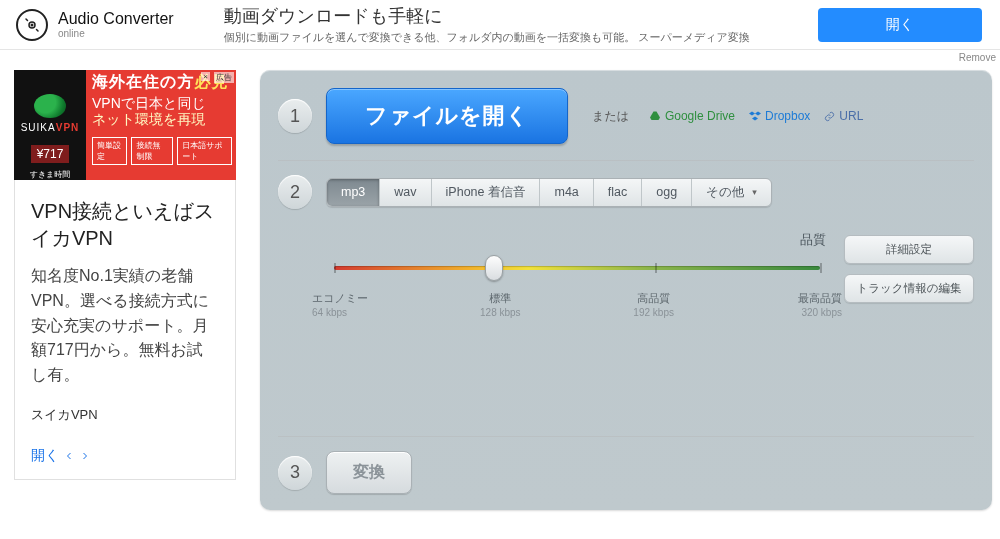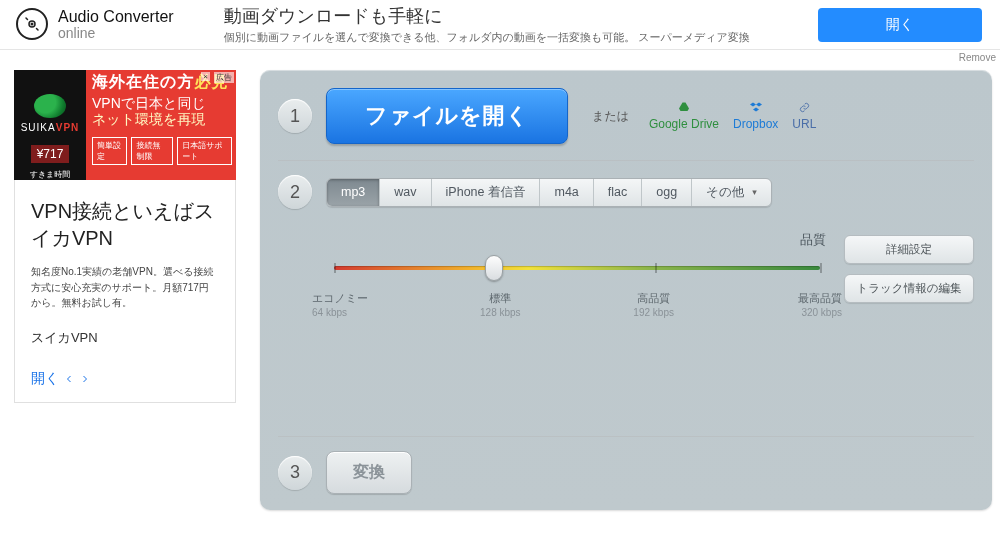--- a/index.html
+++ b/index.html
@@ -22,21 +22,21 @@
     position: relative;
   }
   .logo-wrap { display: flex; align-items: center; gap: 10px; margin-left: 6px; }
   .logo-icon {
     width: 32px; height: 32px; border: 2px solid #222; border-radius: 50%;
     display:flex; align-items:center; justify-content:center;
   }
   .logo-icon svg { width: 18px; height: 18px; }
   .logo-text { line-height: 1.1; }
   .logo-text .title { font-weight: 400; font-size: 16px; color: #111; }
-  .logo-text .sub { font-size: 14px; color: #888; }
+  .logo-text .sub { font-size: 10px; color: #888; }
 
   .promo {
     margin-left: 50px;
     flex: 1;
   }
   .promo-title { font-size: 18px; color: #333; font-weight: 500; margin-bottom: 2px; }
   .promo-desc { font-size: 11px; color: #666; }
 
   .open-btn {
     background: #238cff;
@@ -97,21 +97,21 @@
   .ad-banner .pill-row{ display:flex; gap:4px; margin-top:8px;}
   .ad-banner .pill{ border:1px solid #fff; font-size:8px; padding:2px 4px;}
 
   .ad-card {
     border: 1px solid #e0e0e0;
     border-top: none;
     padding: 18px 16px 14px 16px;
     background:#fff;
   }
   .ad-card h2 { font-size: 20px; font-weight: 500; color:#222; line-height:1.35; margin-bottom:12px;}
-  .ad-card p { font-size: 10px; color:#444; line-height:1.55; margin-bottom:18px;}
+  .ad-card p { font-size: 16px; color:#444; line-height:1.55; margin-bottom:18px;}
   .ad-card .brand-line{ font-size:13px; color:#333; margin-bottom:22px;}
   .ad-card .open-link{ color:#1a73e8; font-size:14px; text-decoration:none; display:inline-flex; align-items:center; gap:4px;}
   .ad-card .open-link svg{ width:12px; height:12px;}
 
   
   .main {
     flex:1;
     background: linear-gradient(#bcc7cc, #bfc9cd);
     border-radius: 10px;
     padding: 18px 18px 14px 18px;
@@ -132,21 +132,21 @@
     color:#fff; border:1px solid #1565c9;
     border-radius:8px;
     font-size:22px; font-weight:700;
     padding: 12px 38px;
     box-shadow: inset 0 1px 0 rgba(255,255,255,.35), 0 2px 2px rgba(0,0,0,.2);
     cursor:pointer;
     letter-spacing:1px;
   }
   .or-text{ font-size:12px; color:#555; margin-left:10px;}
   .cloud-links{ display:flex; align-items:center; gap:14px; margin-left:6px;}
-  .cloud-links a{ font-size:12px; text-decoration:none; display:inline-flex; align-items:center; gap:4px;flex-direction:column;}
+  .cloud-links a{ font-size:12px; text-decoration:none; display:inline-flex; align-items:center; gap:4px;}
   .gdrive{ color:#2f8f3f;}
   .gdrive svg{width:12px;height:12px;}
   .dropbox{ color:#1d7bd6;}
   .dropbox svg{width:12px;height:12px;}
   .url-link{ color:#4a6ea8;}
   .url-link svg{width:11px;height:11px;}
 
   .divider{ height:1px; background:rgba(255,255,255,.35); border-top:1px solid rgba(0,0,0,.12); margin:16px 0 14px 0;}
 
   

